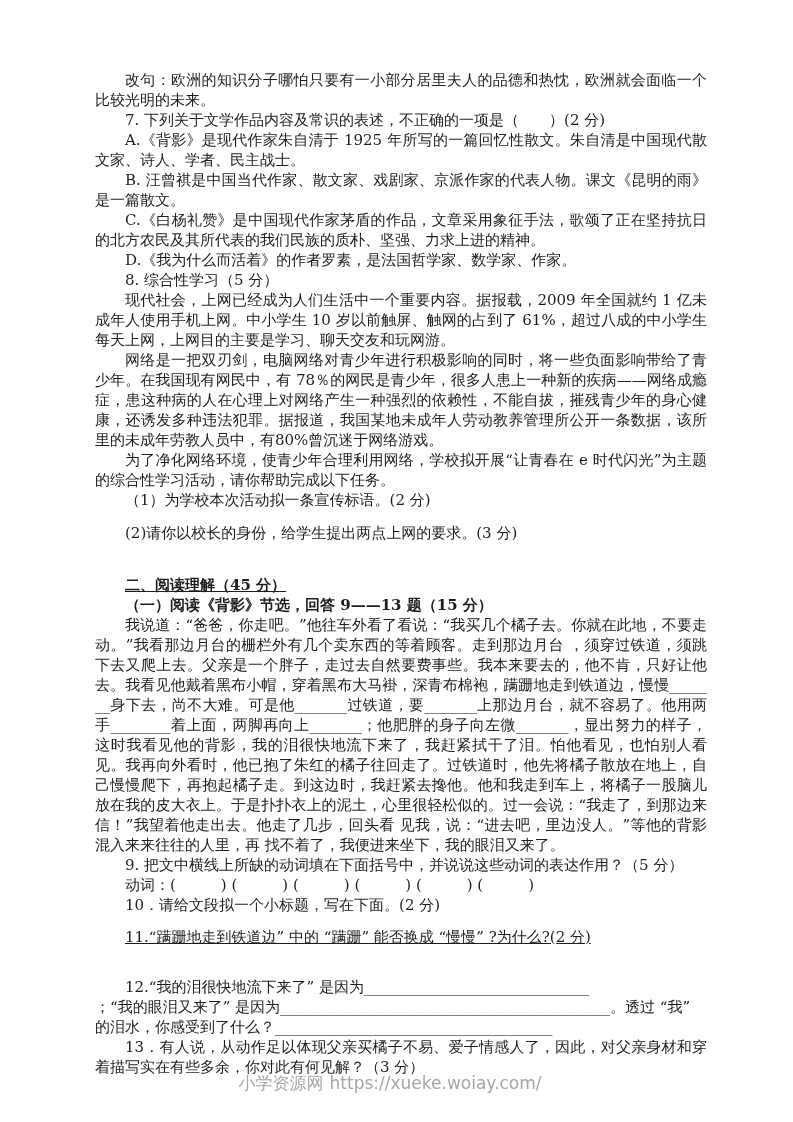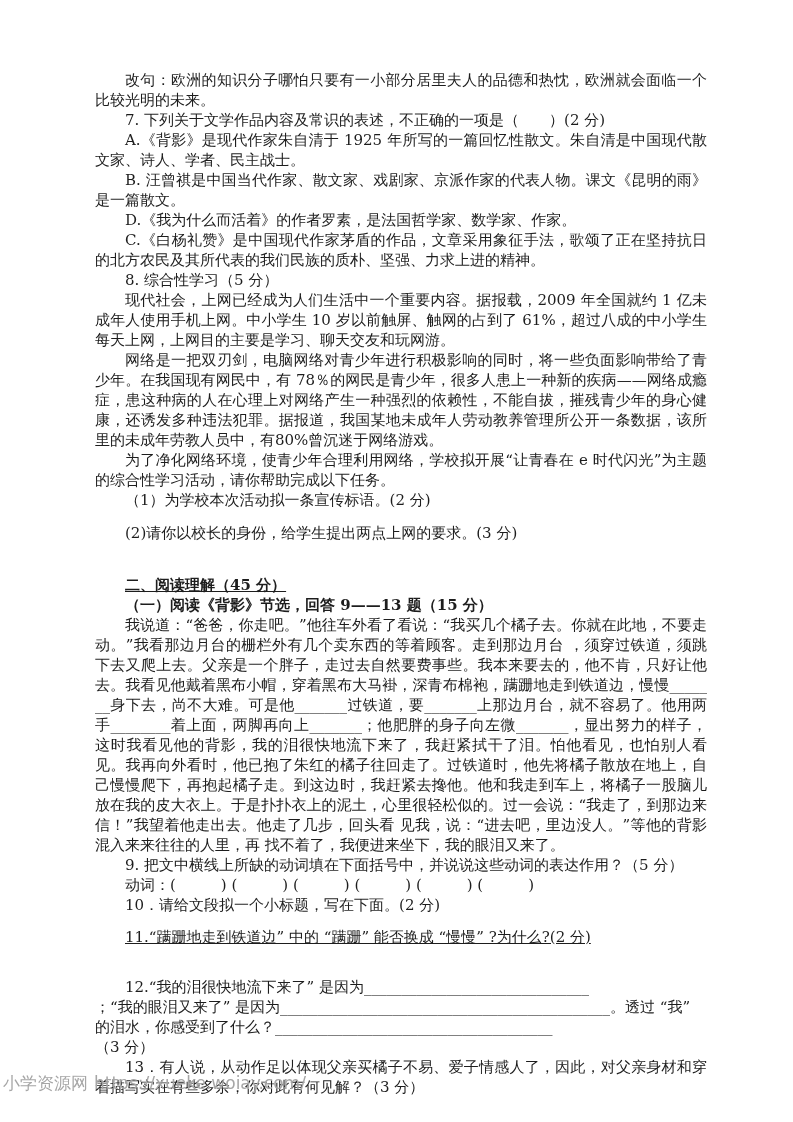--- a/index.html
+++ b/index.html
@@ -29,53 +29,53 @@
   }
   .indent { text-indent: 2em; }
   .bold { font-weight: bold; }
   .gap-sm { margin-top: 12px !important; text-decoration: underline; }
   .gap-md { margin-top: 13px !important; }
   .gap-lg { margin-top: 30px !important; }
   .gap-xl { margin-top: 32px !important; text-decoration: underline; }
   .footer {
     position: absolute;
     left: 0; right: 13px; top: 1072px;
+    text-align: center;
     color: #a6a6a6;
     font-size: 17px;
     font-family: "DejaVu Sans", "Liberation Sans", sans-serif;
   }
   .footer span { margin: 0 3px; }
 </style>
 </head>
 <body>
 
 <div class="page">
   <div class="content">
     <p class="indent">改句：欧洲的知识分子哪怕只要有一小部分居里夫人的品德和热忱，欧洲就会面临一个比较光明的未来。</p>
     <p class="indent">7. 下列关于文学作品内容及常识的表述，不正确的一项是（　　）(2 分)</p>
     <p class="indent">A.《背影》是现代作家朱自清于 1925 年所写的一篇回忆性散文。朱自清是中国现代散文家、诗人、学者、民主战士。</p>
     <p class="indent">B. 汪曾祺是中国当代作家、散文家、戏剧家、京派作家的代表人物。课文《昆明的雨》是一篇散文。</p>
+    <p class="indent">C.《白杨礼赞》是中国现代作家茅盾的作品，文章采用象征手法，歌颂了正在坚持抗日的北方农民及其所代表的我们民族的质朴、坚强、力求上进的精神。</p>
     <p class="indent">D.《我为什么而活着》的作者罗素，是法国哲学家、数学家、作家。</p>
-    <p class="indent">C.《白杨礼赞》是中国现代作家茅盾的作品，文章采用象征手法，歌颂了正在坚持抗日的北方农民及其所代表的我们民族的质朴、坚强、力求上进的精神。</p>
     <p class="indent">8. 综合性学习（5 分）</p>
     <p class="indent">现代社会，上网已经成为人们生活中一个重要内容。据报载，2009 年全国就约 1 亿未成年人使用手机上网。中小学生 10 岁以前触屏、触网的占到了 61%，超过八成的中小学生每天上网，上网目的主要是学习、聊天交友和玩网游。</p>
     <p class="indent">网络是一把双刃剑，电脑网络对青少年进行积极影响的同时，将一些负面影响带给了青少年。在我国现有网民中，有 78％的网民是青少年，很多人患上一种新的疾病——网络成瘾症，患这种病的人在心理上对网络产生一种强烈的依赖性，不能自拔，摧残青少年的身心健康，还诱发多种违法犯罪。据报道，我国某地未成年人劳动教养管理所公开一条数据，该所里的未成年劳教人员中，有80%曾沉迷于网络游戏。</p>
     <p class="indent">为了净化网络环境，使青少年合理利用网络，学校拟开展“让青春在 e 时代闪光”为主题的综合性学习活动，请你帮助完成以下任务。</p>
     <p class="indent">（1）为学校本次活动拟一条宣传标语。(2 分)</p>
     <p class="indent gap-md">(2)请你以校长的身份，给学生提出两点上网的要求。(3 分)</p>
     <p class="indent bold gap-xl">二、阅读理解（45 分）</p>
     <p class="indent bold">（一）阅读《背影》节选，回答 9——13 题（15 分）</p>
     <p class="indent">我说道：“爸爸，你走吧。”他往车外看了看说：“我买几个橘子去。你就在此地，不要走动。”我看那边月台的栅栏外有几个卖东西的等着顾客。走到那边月台 ，须穿过铁道，须跳下去又爬上去。父亲是一个胖子，走过去自然要费事些。我本来要去的，他不肯，只好让他去。我看见他戴着黑布小帽，穿着黑布大马褂，深青布棉袍，蹒跚地走到铁道边，慢慢_______身下去，尚不大难。可是他_______过铁道，要_______上那边月台，就不容易了。他用两手________着上面，两脚再向上_______；他肥胖的身子向左微_______，显出努力的样子，这时我看见他的背影，我的泪很快地流下来了，我赶紧拭干了泪。怕他看见，也怕别人看见。我再向外看时，他已抱了朱红的橘子往回走了。过铁道时，他先将橘子散放在地上，自己慢慢爬下，再抱起橘子走。到这边时，我赶紧去搀他。他和我走到车上，将橘子一股脑儿放在我的皮大衣上。于是扑扑衣上的泥土，心里很轻松似的。过一会说：“我走了，到那边来信！”我望着他走出去。他走了几步，回头看 见我，说：“进去吧，里边没人。”等他的背影混入来来往往的人里，再 找不着了，我便进来坐下，我的眼泪又来了。</p>
     <p class="indent">9. 把文中横线上所缺的动词填在下面括号中，并说说这些动词的表达作用？（5 分）</p>
     <p class="indent">动词：(　　　) (　　　) (　　　) (　　　) (　　　) (　　　)</p>
     <p class="indent">10．请给文段拟一个小标题，写在下面。(2 分)</p>
     <p class="indent gap-sm">11.“蹒跚地走到铁道边” 中的 “蹒跚” 能否换成 “慢慢” ?为什么?(2 分)</p>
     <p class="indent gap-lg">12.“我的泪很快地流下来了” 是因为______________________________</p>
     <p>；“我的眼泪又来了” 是因为____________________________________________。透过 “我”</p>
     <p>的泪水，你感受到了什么？_____________________________________</p>
-    <p>（3 分）</p>
     <p class="indent">13．有人说，从动作足以体现父亲买橘子不易、爱子情感人了，因此，对父亲身材和穿着描写实在有些多余，你对此有何见解？（3 分）</p>
   </div>
 
   <div class="footer">
     <span>小学资源网</span><span>https://xueke.woiay.com/</span>
   </div>
 </div>
 
 </body></html>

